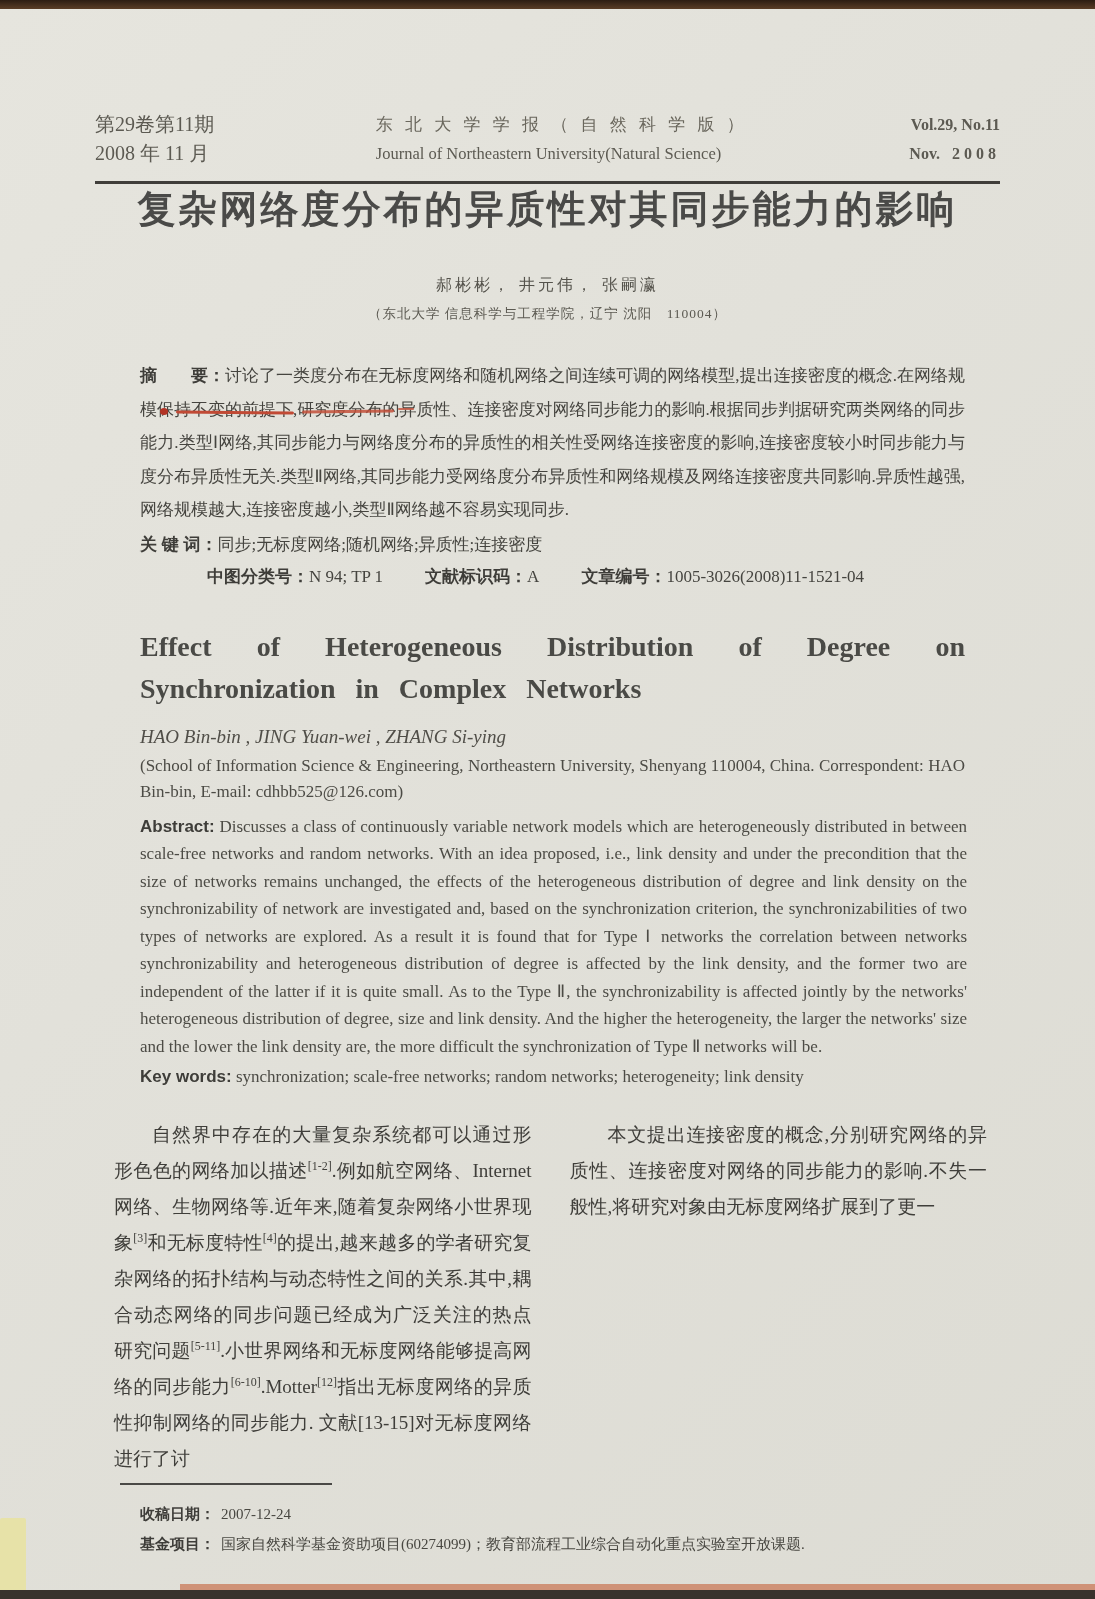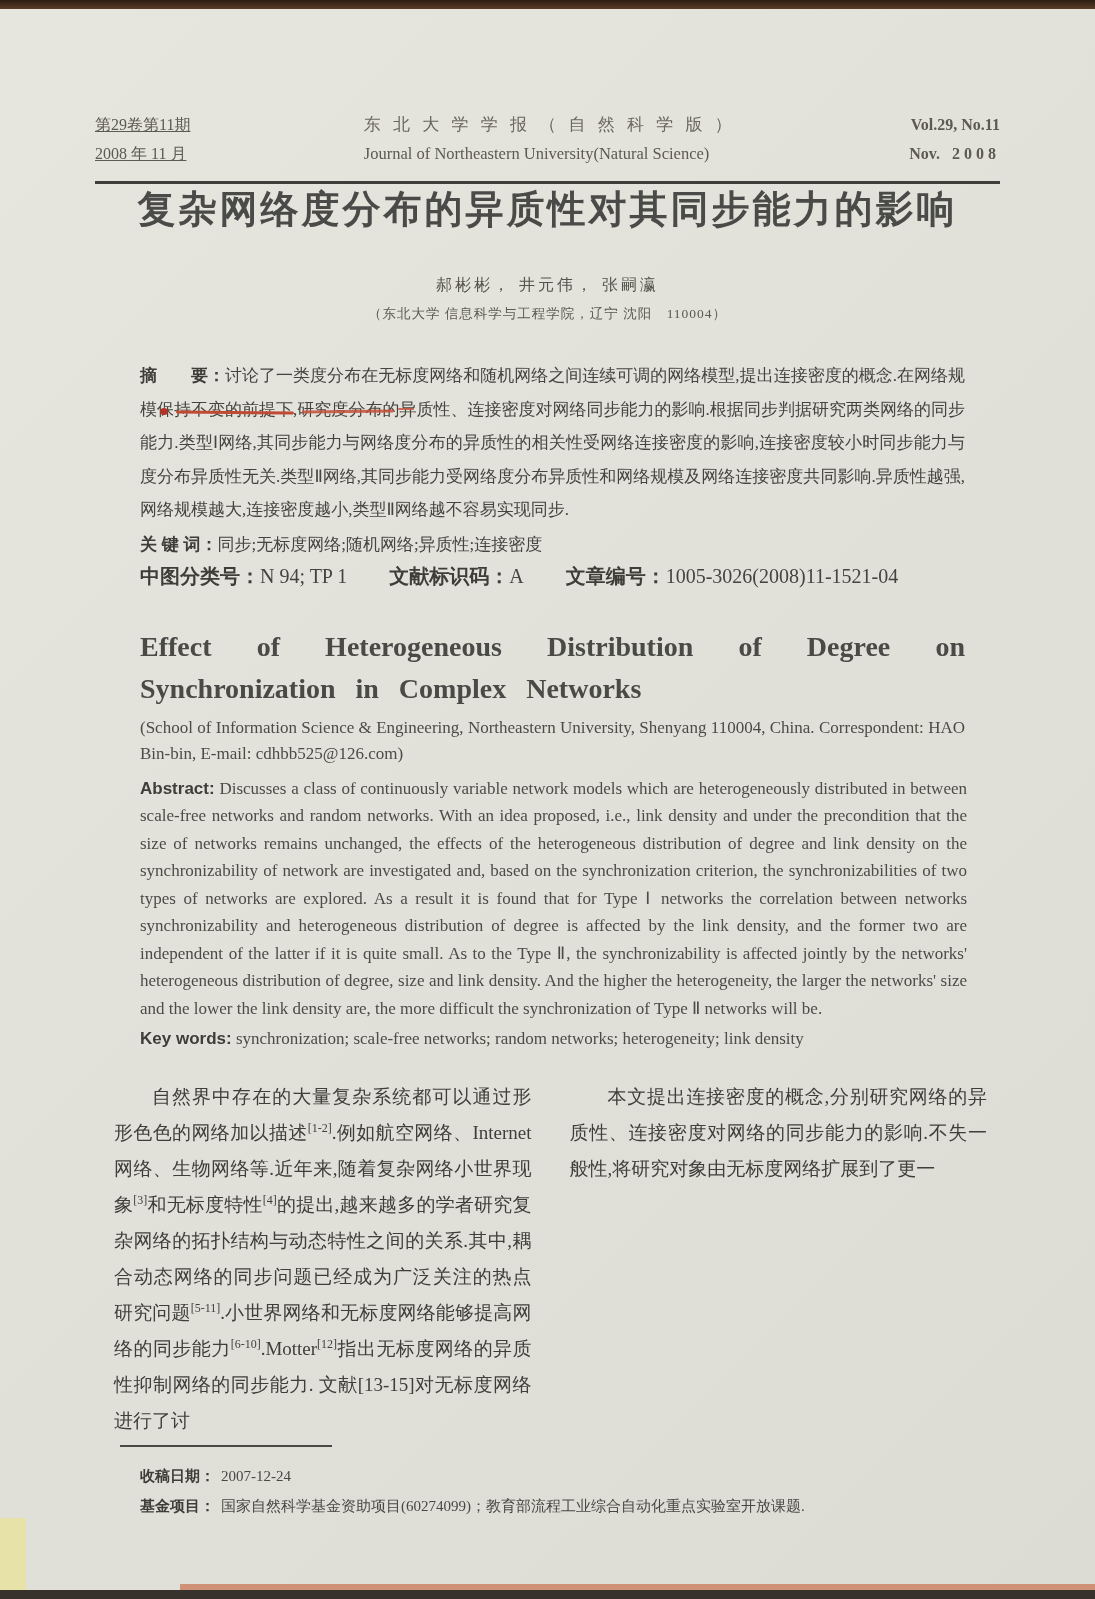--- a/index.html
+++ b/index.html
@@ -13,21 +13,21 @@
     color:#3b3b39;
   }
   
   .edge-top{position:absolute;top:0;left:0;width:100%;height:9px;background:linear-gradient(180deg,#2c1d12,#5a3d26);}
   .edge-bottom{position:absolute;bottom:0;left:0;width:100%;height:9px;background:#38322c;}
   .edge-salmon{position:absolute;bottom:9px;left:180px;right:0;height:6px;background:#cf9277;}
   .edge-yellow{position:absolute;bottom:9px;left:0;width:26px;height:72px;background:#e7e2a8;border-radius:2px 2px 0 0;}
 
   
   .jheader{display:flex;justify-content:space-between;align-items:flex-start;margin:110px 95px 0 95px;color:#5c5a52;}
-  .jh-left{font-size:16px;line-height:29px;white-space:nowrap;text-decoration:underline;}
+  .jh-left{font-size:20px;line-height:29px;white-space:nowrap;}
   .jh-center{text-align:left;}
   .jh-center .cn{font-size:17px;letter-spacing:4px;color:#6a675d;line-height:29px;}
   .jh-center .en{font-size:16.5px;line-height:29px;color:#5c5a52;}
   .jh-right{font-size:16px;line-height:29px;text-align:right;white-space:nowrap;font-weight:bold;}
   .jh-right .yr{letter-spacing:4px;}
   .hrule{margin:13px 95px 0 95px;height:3px;background:#403e3a;}
 
   
   .title-cn{
     text-align:center;
@@ -42,21 +42,21 @@
   .pen .dot{position:absolute;left:0;top:4px;width:8px;height:7px;border-radius:50%;background:#b23425;}
   .pen .s1{position:absolute;left:16px;top:7px;width:118px;height:3px;background:#c14a35;border-radius:2px;transform:rotate(0.6deg);}
   .pen .s2{position:absolute;left:142px;top:6px;width:92px;height:2.5px;background:#c3503a;border-radius:2px;transform:rotate(-0.8deg);opacity:.85;}
   .pen .s3{position:absolute;left:238px;top:4px;width:16px;height:2px;background:#c3503a;border-radius:2px;opacity:.8;}
 
   
   .cnmeta{margin:36px 130px 0 140px;}
   .cn-abs{font-size:17px;line-height:33.5px;text-align:justify;color:#45443f;}
   .lbl{font-family:"Liberation Sans", sans-serif;font-weight:bold;color:#3e3d39;}
   .kw-line{font-size:17px;line-height:31px;margin-top:2px;color:#45443f;}
-  .clc-line{font-size:20px;line-height:31px;margin-top:1px;color:#45443f;display:flex;gap:8px;flex-wrap:wrap;}
+  .clc-line{font-size:17px;line-height:31px;margin-top:1px;color:#45443f;display:flex;gap:8px;flex-wrap:wrap;justify-content:center;}
   .clc-line .grp{margin-right:34px;white-space:nowrap;}
 
   
   .en-title{
     margin:34px 130px 0 140px;
     font-weight:bold;font-size:28px;line-height:42px;
     color:#4a4a46;text-align:justify;word-spacing:13px;
   }
   .en-authors{margin:16px 130px 0 140px;font-style:italic;font-size:19px;color:#504e48;}
   .en-affil{margin:5px 130px 0 140px;font-size:17px;line-height:26px;text-align:justify;color:#4c4b45;}
@@ -115,20 +115,21 @@
     <div class="cn-abs"><span class="lbl">摘　　要：</span><span>讨论了一类度分布在无标度网络和随机网络之间连续可调的网络模型,提出连接密度的概念.在网络规模保持不变的前提下,研究度分布的异质性、连接密度对网络同步能力的影响.根据同步判据研究两类网络的同步能力.类型Ⅰ网络,其同步能力与网络度分布的异质性的相关性受网络连接密度的影响,连接密度较小时同步能力与度分布异质性无关.类型Ⅱ网络,其同步能力受网络度分布异质性和网络规模及网络连接密度共同影响.异质性越强,网络规模越大,连接密度越小,类型Ⅱ网络越不容易实现同步.</span></div>
     <div class="kw-line"><span class="lbl">关 键 词：</span><span>同步;无标度网络;随机网络;异质性;连接密度</span></div>
     <div class="clc-line">
       <span class="grp"><span class="lbl">中图分类号：</span><span>N 94; TP 1</span></span>
       <span class="grp"><span class="lbl">文献标识码：</span><span>A</span></span>
       <span class="grp"><span class="lbl">文章编号：</span><span>1005-3026(2008)11-1521-04</span></span>
     </div>
   </div>
 
   <div class="en-title">Effect of Heterogeneous Distribution of Degree on Synchronization in Complex Networks</div>
+  <div class="en-authors">HAO Bin-bin , JING Yuan-wei , ZHANG Si-ying</div>
   <div class="en-affil">(School of Information Science &amp; Engineering, Northeastern University, Shenyang 110004, China. Correspondent: HAO Bin-bin, E-mail: cdhbb525@126.com)</div>
   <div class="en-abs"><span class="lbl">Abstract:</span> <span>Discusses a class of continuously variable network models which are heterogeneously distributed in between scale-free networks and random networks. With an idea proposed, i.e., link density and under the precondition that the size of networks remains unchanged, the effects of the heterogeneous distribution of degree and link density on the synchronizability of network are investigated and, based on the synchronization criterion, the synchronizabilities of two types of networks are explored. As a result it is found that for Type Ⅰ networks the correlation between networks synchronizability and heterogeneous distribution of degree is affected by the link density, and the former two are independent of the latter if it is quite small. As to the Type Ⅱ, the synchronizability is affected jointly by the networks' heterogeneous distribution of degree, size and link density. And the higher the heterogeneity, the larger the networks' size and the lower the link density are, the more difficult the synchronization of Type Ⅱ networks will be.</span></div>
   <div class="en-kw"><span class="lbl">Key words:</span> <span>synchronization; scale-free networks; random networks; heterogeneity; link density</span></div>
 
   <div class="columns">
     <div class="col">
       <p class="ind"><span>自然界中存在的大量复杂系统都可以通过形形色色的网络加以描述</span><sup>[1-2]</sup><span>.例如航空网络、Internet 网络、生物网络等.近年来,随着复杂网络小世界现象</span><sup>[3]</sup><span>和无标度特性</span><sup>[4]</sup><span>的提出,越来越多的学者研究复杂网络的拓扑结构与动态特性之间的关系.其中,耦合动态网络的同步问题已经成为广泛关注的热点研究问题</span><sup>[5-11]</sup><span>.小世界网络和无标度网络能够提高网络的同步能力</span><sup>[6-10]</sup><span>.Motter</span><sup>[12]</sup><span>指出无标度网络的异质性抑制网络的同步能力. 文献[13-15]对无标度网络进行了讨</span></p>
     </div>
     <div class="col">
       <p class="ind">本文提出连接密度的概念,分别研究网络的异质性、连接密度对网络的同步能力的影响.不失一般性,将研究对象由无标度网络扩展到了更一</p>

